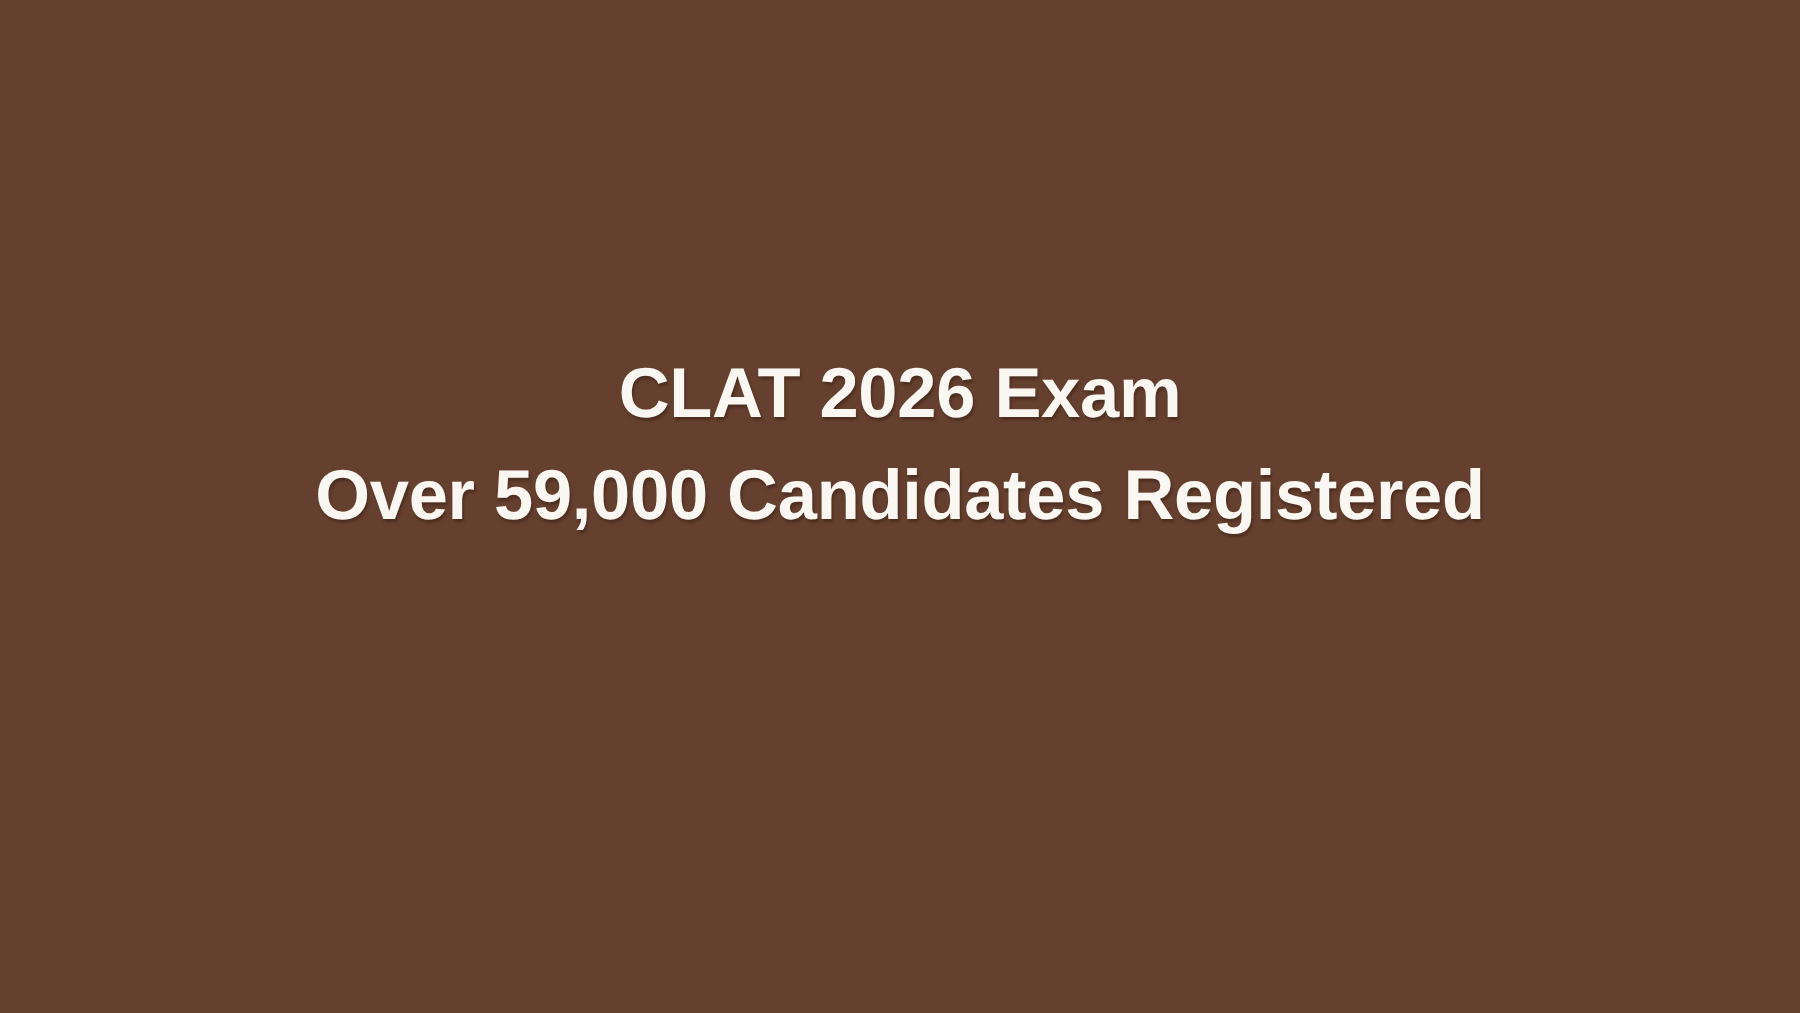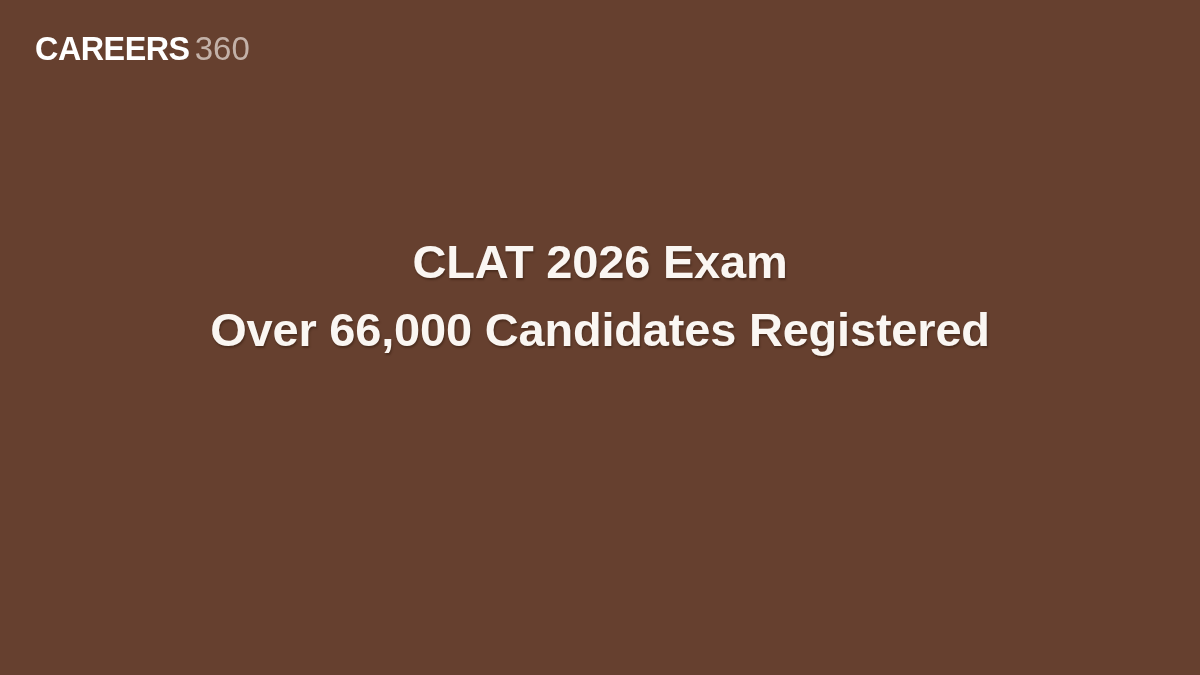--- a/index.html
+++ b/index.html
@@ -76,23 +76,19 @@
     letter-spacing: -0.2px;
     text-shadow: 1px 2px 2px rgba(45, 22, 12, 0.45);
     white-space: nowrap;
   }
 </style>
 </head>
 <body>
 
 <div class="banner">
 
-  <div class="logo">
-    <span class="logo-careers">CAREERS</span>
-      <span class="logo-360">360</span>
-  </div>
 
   <div class="headline">
     <span class="headline-line">CLAT 2026 Exam</span>
-    <span class="headline-line">Over 66,000 Candidates Registered</span>
+    <span class="headline-line">Over 59,000 Candidates Registered</span>
   </div>
 
 </div>
 
 </body></html>

